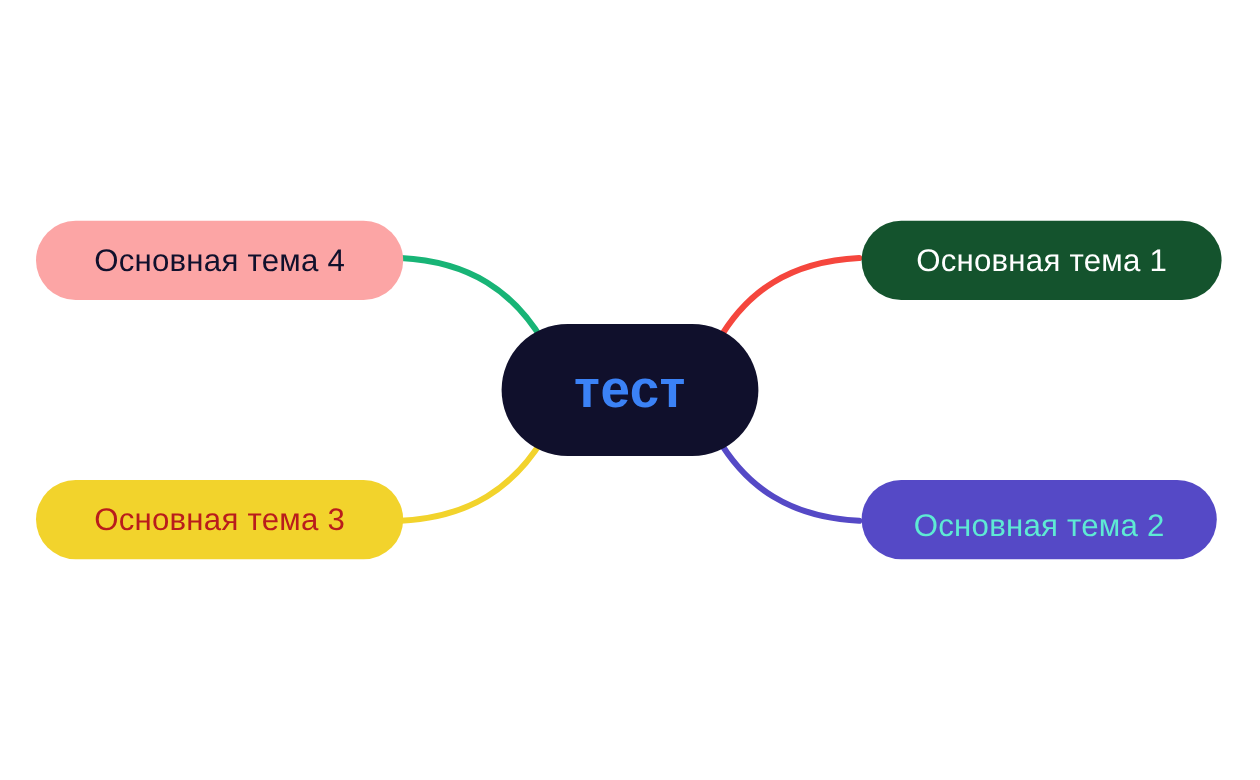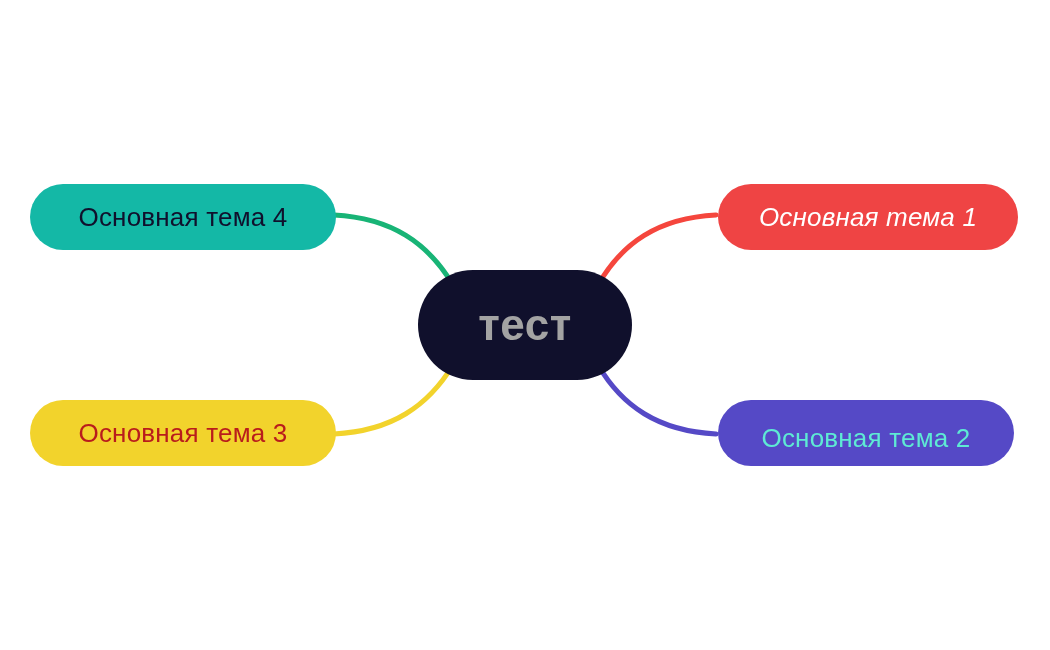--- a/index.html
+++ b/index.html
@@ -66,33 +66,33 @@
 
 <div class="canvas">
 
   <svg class="connectors" viewBox="0 0 1050 650" xmlns="http://www.w3.org/2000/svg">
     <path d="M 334 215 C 392 218 428 243 453 285" fill="none" stroke-width="5" stroke-linecap="round" stroke="#18b476"></path>
     <path d="M 716 215 C 658 218 622 243 598 285" fill="none" stroke-width="5" stroke-linecap="round" stroke="#f5463d"></path>
     <path d="M 334 434 C 392 431 428 406 453 365" fill="none" stroke-width="5" stroke-linecap="round" stroke="#f2d32c"></path>
     <path d="M 716 434 C 658 431 622 406 598 365" fill="none" stroke-width="5" stroke-linecap="round" stroke="#5549c6"></path>
   </svg>
 
-  <div class="node branch node-tl" style="background-color: #14b8a6;">
+  <div class="node branch node-tl" style="background-color: #fca5a5;">
     <span style="color: rgb(16, 16, 44);">Основная тема 4</span>
   </div>
 
-  <div class="node branch node-tr" style="background-color: #ef4444; font-style: italic;">
+  <div class="node branch node-tr" style="background-color: #14532d;">
     <span style="color: rgb(255, 255, 255);">Основная тема 1</span>
   </div>
 
   <div class="node branch node-bl" style="background-color: rgb(242, 211, 44);">
     <span style="color: #b91c1c;">Основная тема 3</span>
   </div>
 
   <div class="node branch node-br" style="background-color: rgb(85, 73, 198);">
     <span style="color: #5eead4; margin-top: 10px;">Основная тема 2</span>
   </div>
 
   <div class="node central" style="background-color: rgb(16, 16, 44);">
-    <span style="color: #a3a3a3;">тест</span>
+    <span style="color: #3b82f6;">тест</span>
   </div>
 
 </div>
 
 </body></html>

